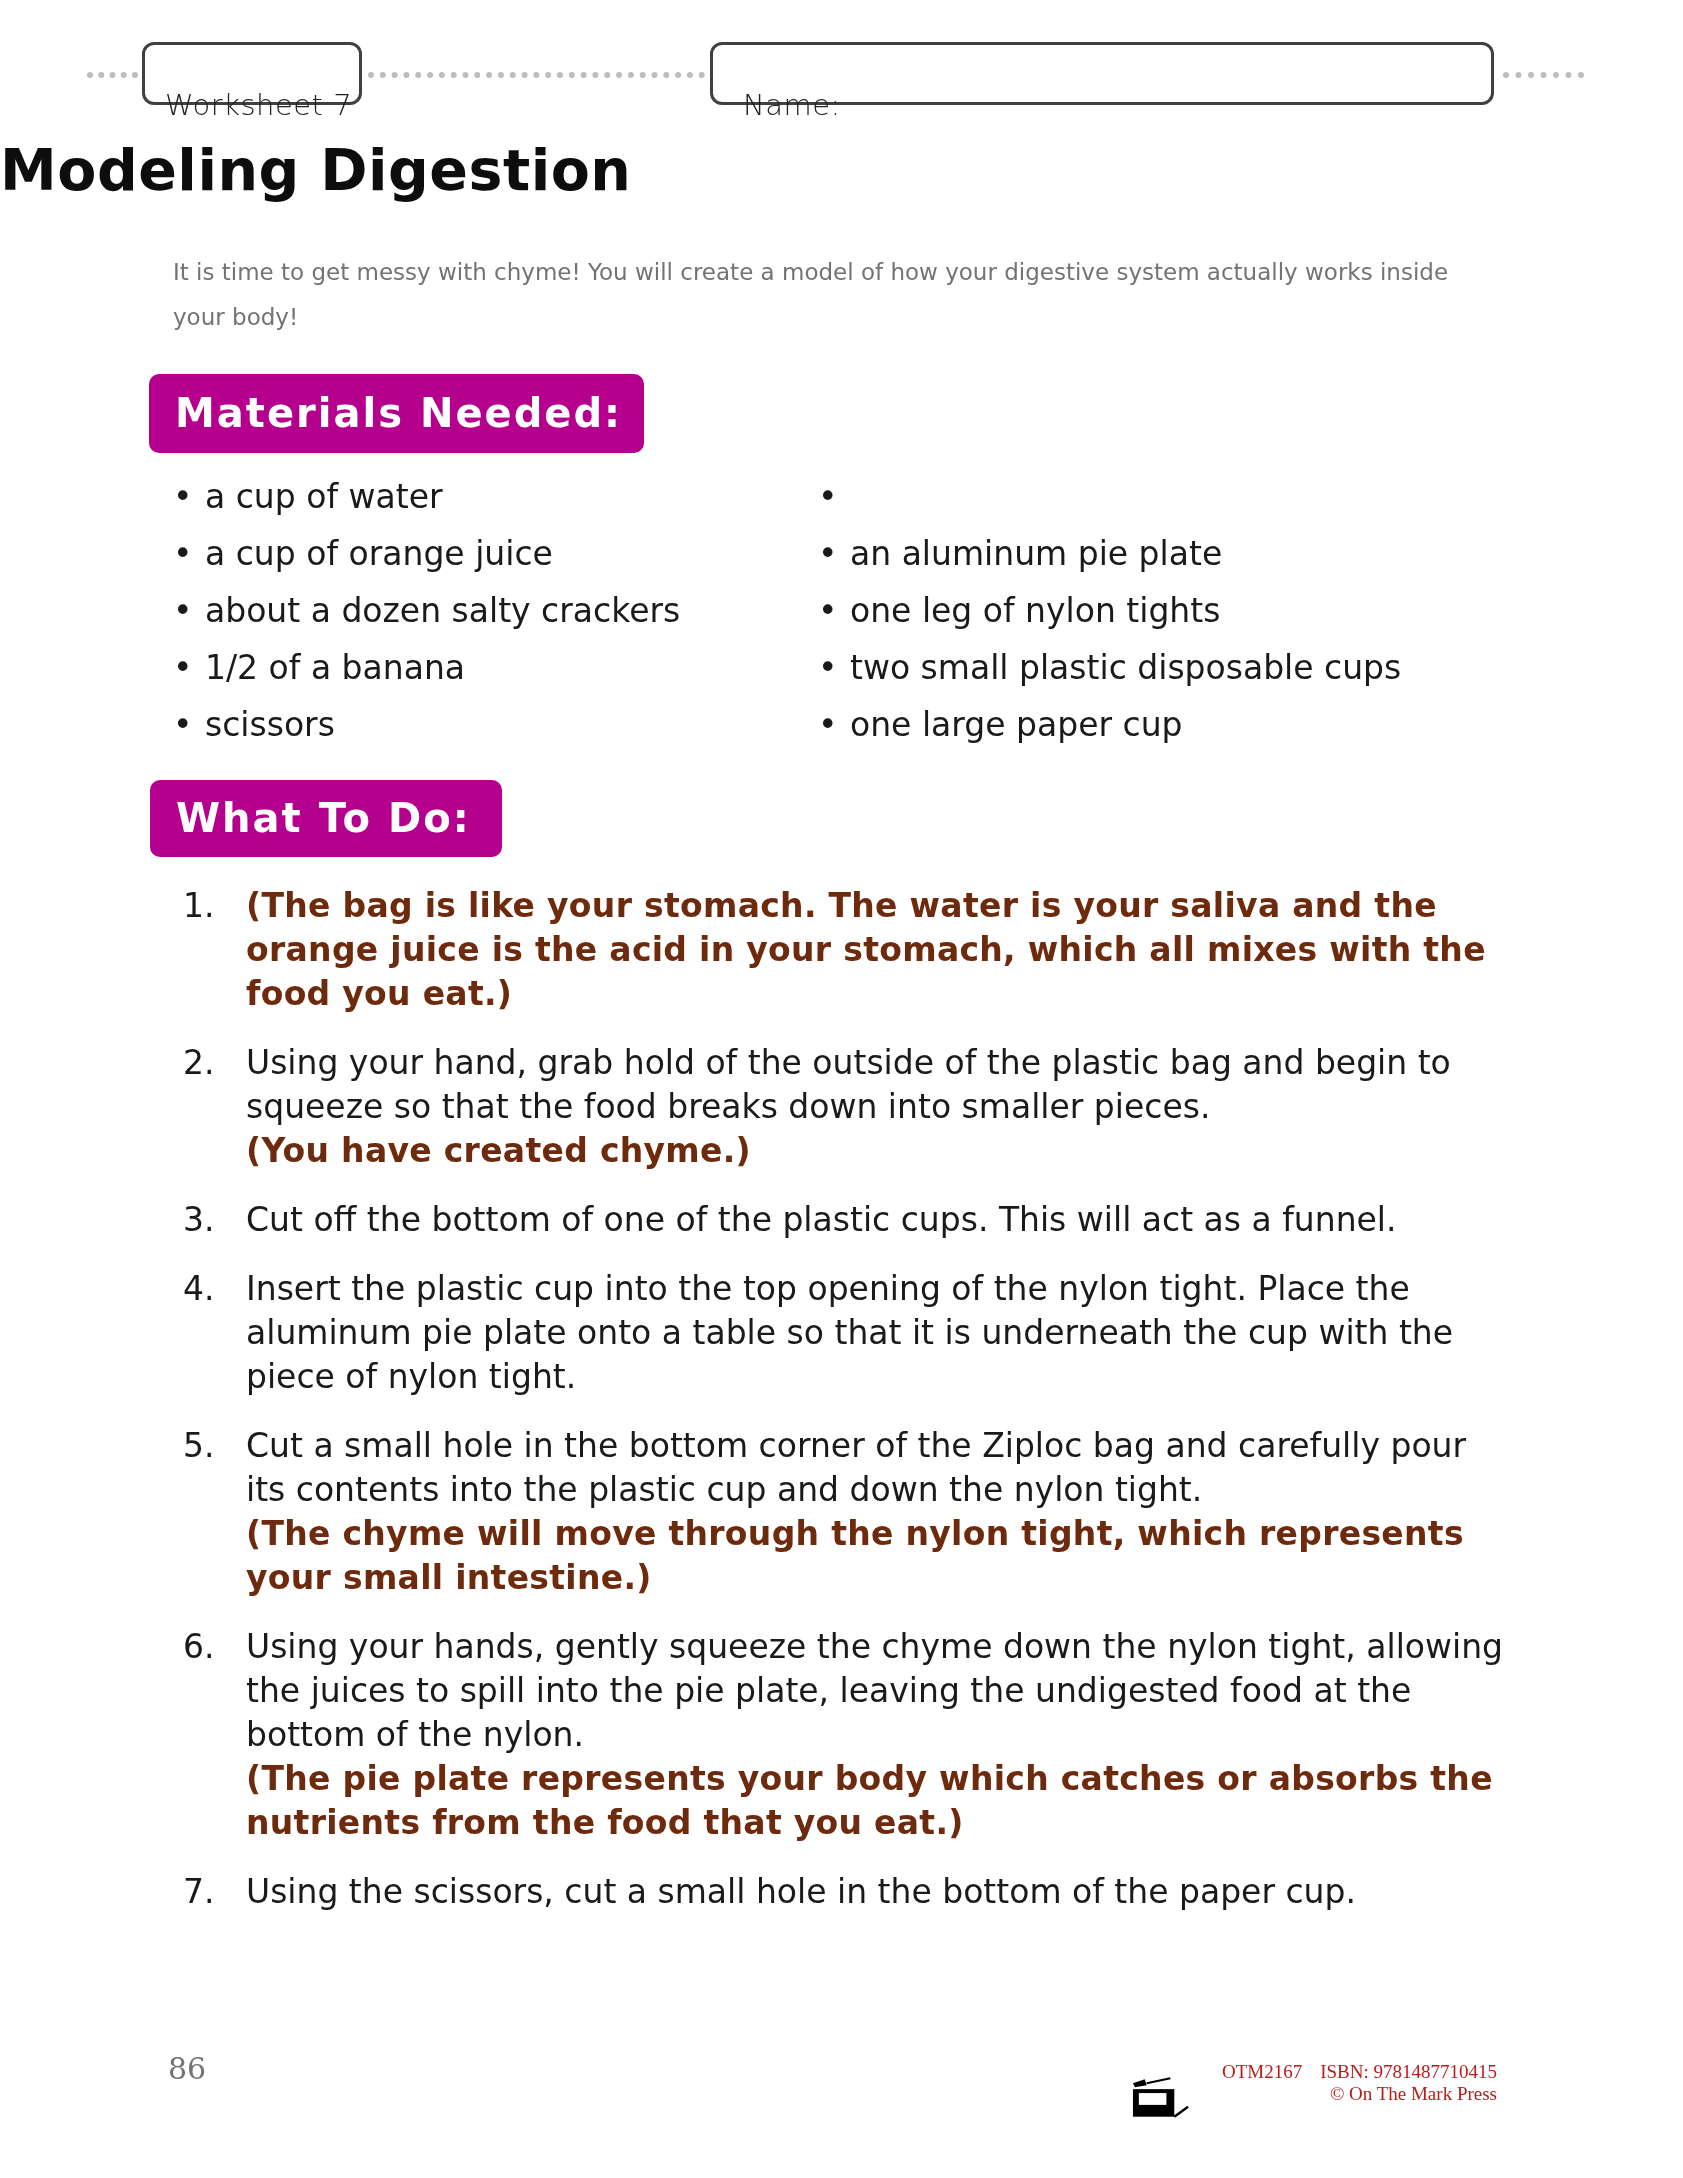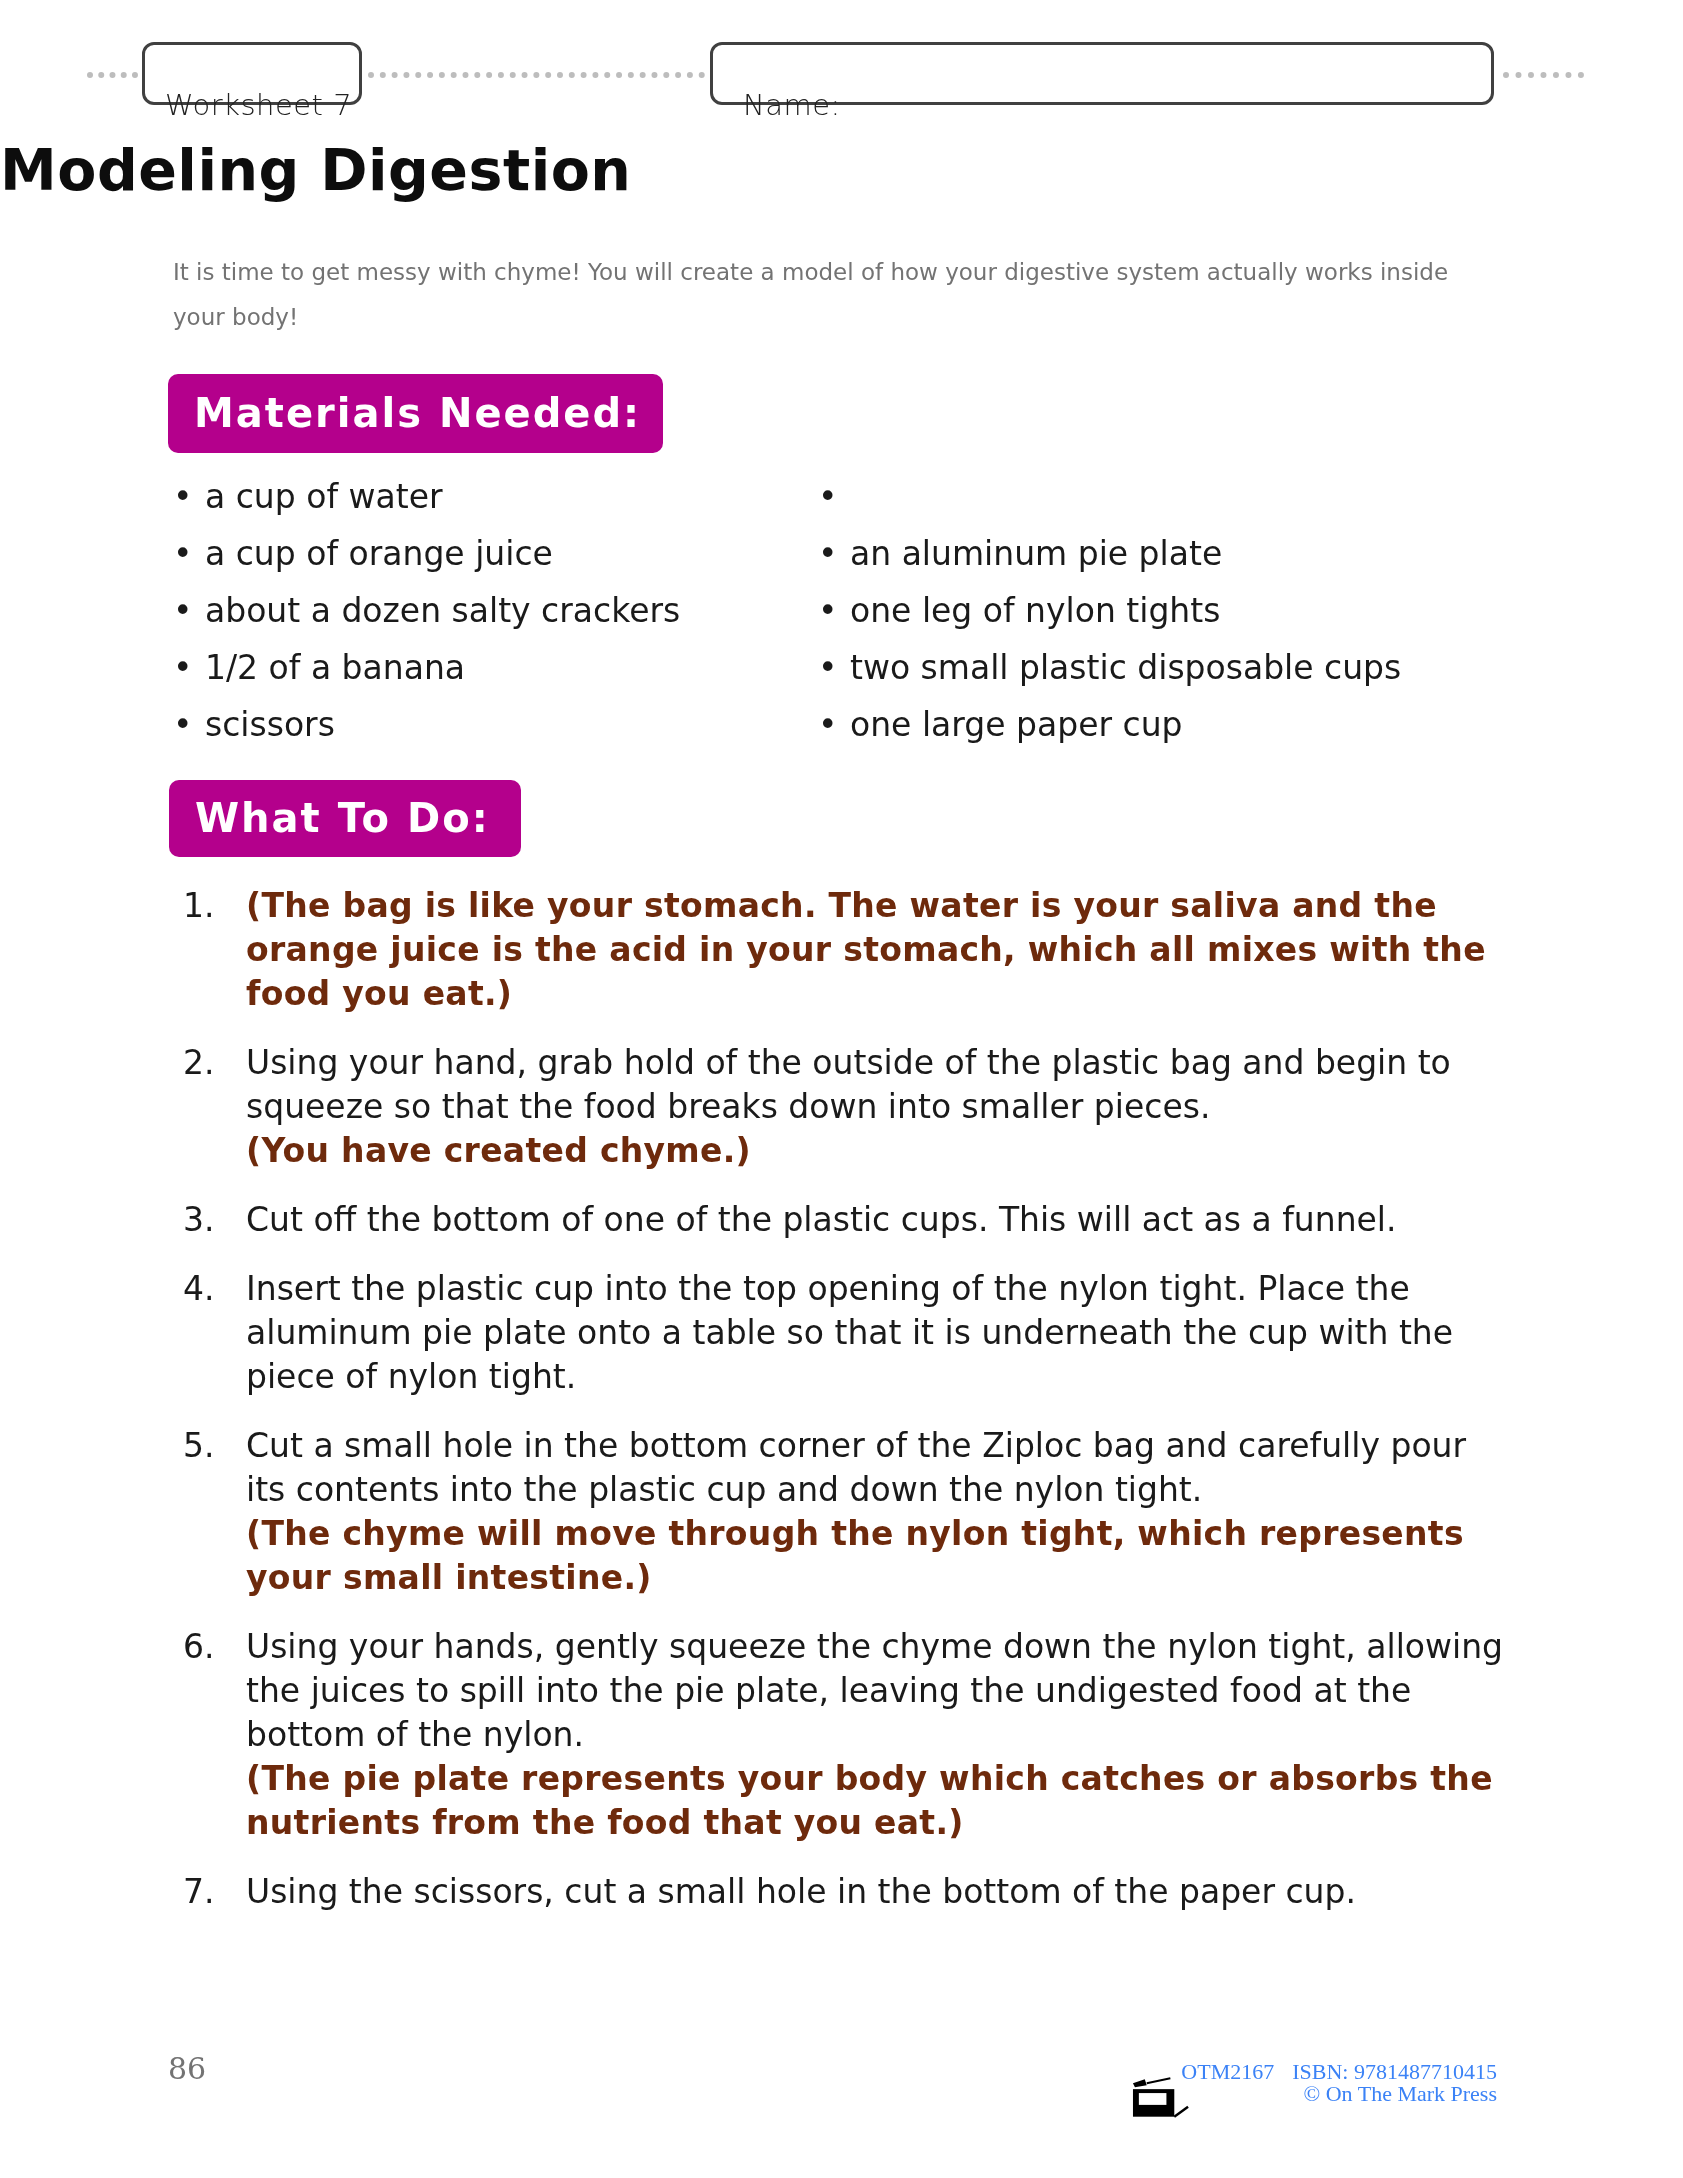--- a/index.html
+++ b/index.html
@@ -13,37 +13,37 @@
               color: #222; letter-spacing: 0.5px; font-family: "DejaVu Sans", sans-serif; margin-top: 29px; }
 
   .title { position: absolute; top: 137px; left: 0; width: 1683px; text-align: left;
            font-size: 57px; font-weight: bold; color: #0d0d0d; letter-spacing: 0.5px; }
 
   .intro { position: absolute; left: 173px; top: 250px; width: 1317px;
            font-size: 23px; line-height: 45px; color: #737373; }
 
   .badge { position: absolute; background: #B4008C; border-radius: 10px;
            color: #fff; font-weight: bold; font-size: 40px; letter-spacing: 2px;
-           box-sizing: border-box; padding-left: 26px; margin-left: 19px; }
+           box-sizing: border-box; padding-left: 26px; }
 
   .mat-list { position: absolute; top: 471px; margin: 0; padding: 0; list-style: none; }
   .mat-item { position: relative; height: 57px; font-size: 33px; line-height: 51px;
               color: #1a1a1a; padding-left: 32px; white-space: nowrap; }
   .bullet { position: absolute; left: 0; top: 0; font-size: 33px; }
 
   .steps { position: absolute; left: 183px; top: 884px; width: 1327px; margin: 0; padding: 0; list-style: none; }
   .step { position: relative; padding-left: 63px; font-size: 33px; line-height: 44px;
           color: #1a1a1a; }
   .step-num { position: absolute; left: 0; top: 0; }
   .note { color: #6E2A0C; font-weight: bold; display: block; letter-spacing: 0.3px; }
 
   .footer-page { position: absolute; left: 168px; top: 2051px; font-family: "DejaVu Serif", serif;
                  font-size: 30px; color: #737373; text-align: right; }
   .footer-meta { position: absolute; right: 186px; top: 2061px; font-family: "Liberation Serif", serif;
-                 font-size: 22px; line-height: 22px; text-align: right; color: #3b82f6; }
+                 font-size: 19px; line-height: 22px; text-align: right; color: #b91c1c; }
   .footer-meta span { margin-left: 18px; }
   .copier { position: absolute; left: 1131px; top: 2077px; width: 61px; height: 42px; }
 </style>
 </head>
 <body>
 
 <div class="dots" style="left:87px; width:51px;"></div>
 <div class="hdr-box" style="left:142px; width:214px;">
   <span class="hdr-text" style="left:20px;">Worksheet 7</span>
 </div>

